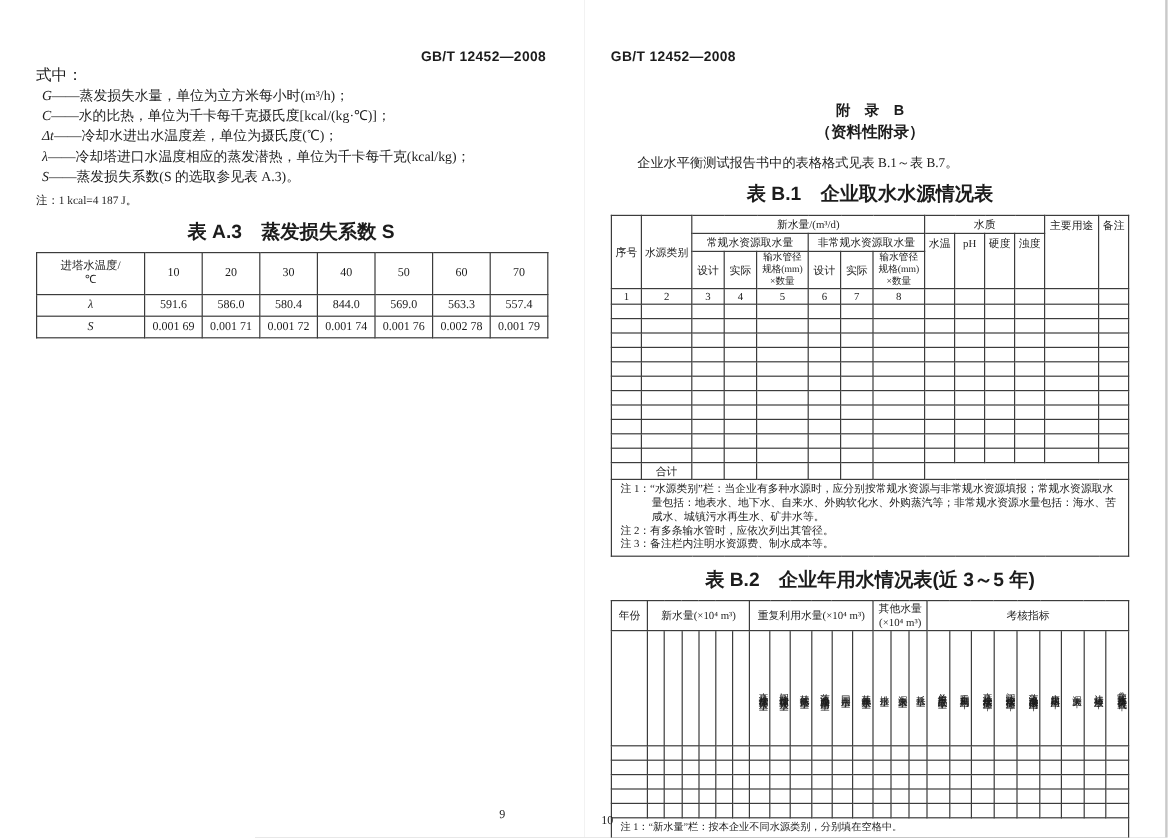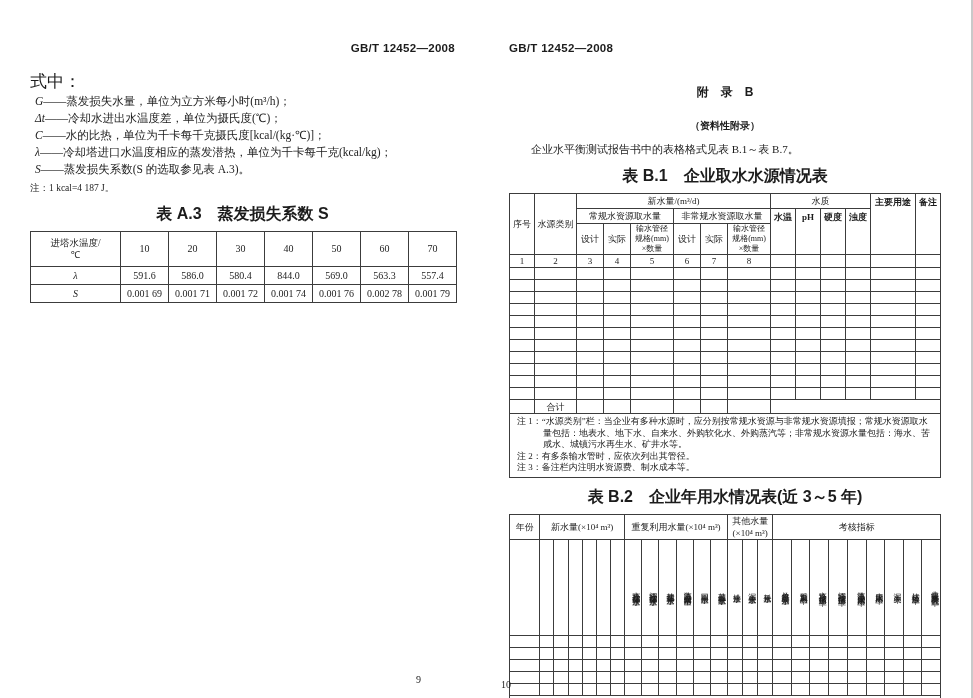--- a/index.html
+++ b/index.html
@@ -18,21 +18,21 @@
   .page-left  .inner { padding:42px 32px 0 30px; }
   .page-right .inner { padding:42px 30px 0 22px; }
 
   .doc-header {
     font-family:"Liberation Sans", sans-serif;
     font-weight:bold; font-size:11.5px; letter-spacing:.3px;
   }
   .page-left .doc-header { text-align:right; }
 
   
-  .formula-intro { margin-top:16px; font-size:17px; }
+  .formula-intro { margin-top:0; font-size:13px; }
   .def-line { font-size:11.5px; line-height:17px; padding-left:5px; }
   .def-sym  { font-style:italic; }
   .small-note { font-size:9.5px; margin-top:4px; }
 
   .tbl-title {
     text-align:center; font-family:"Liberation Sans", sans-serif;
     font-weight:bold; font-size:16px; margin:9px 0 6px;
   }
 
   table { border-collapse:collapse; table-layout:fixed; width:100%; }
@@ -45,29 +45,29 @@
   .a3 td { height:17px; font-size:10px; }
   .a3 .corner { white-space:pre-line; font-size:9.5px; line-height:12px; height:34px;margin-left:32px; }
   .a3 .sym { font-style:italic; }
 
   
   .app-title, .app-sub, .app-head {
     text-align:center; font-family:"Liberation Sans", sans-serif;
     font-weight:bold; margin:0;
   }
   .app-title { font-size:12px; margin-top:30px; }
-  .app-sub   { font-size:10px; margin-top:18px; }
+  .app-sub   { font-size:13px; margin-top:0; }
   .app-head  { font-size:11.5px; margin-top:5px; }
   .para { font-size:11px; margin-top:9px; text-indent:2em; }
 
   
   .tb1 td { font-size:9px; }
   .tb1 .hrow td { height:14px; }
   .tb1 .pipe { white-space:pre-line; font-size:8px; line-height:10px; }
-  .tb1 .vtop { vertical-align:top; padding-top:2px;font-weight:bold; }
+  .tb1 .vtop { vertical-align:top; padding-top:2px; }
   .tb1 .numrow td { height:12px; }
   .tb1 tbody[data-fill-rows] td { height:11px; }
   .tb1 .totrow td { height:13px; }
 
   .notes-cell { text-align:left; font-size:8.5px; padding:2px 7px 3px; }
   .notes-cell p { margin:0; line-height:11.5px; padding-left:2.9em; text-indent:-2.9em; }
 
   
   .tb2 .grow td { height:13px; font-size:9px; line-height:12px; }
   .tb2 .grp-other { white-space:pre-line; }
@@ -90,24 +90,24 @@
   <div class="page page-left">
     <div class="inner">
       <div class="doc-header">GB/T 12452—2008</div>
 
       <div class="formula-intro">式中：</div>
 
       <div class="def-line">
         <span class="def-sym">G</span><span>——蒸发损失水量，单位为立方米每小时(m³/h)；</span>
       </div>
       <div class="def-line">
-        <span class="def-sym">Δt</span><span>——冷却水进出水温度差，单位为摄氏度(℃)；</span>
+        <span class="def-sym">C</span><span>——水的比热，单位为千卡每千克摄氏度[kcal/(kg·℃)]；</span>
       </div>
       <div class="def-line">
-        <span class="def-sym">C</span><span>——水的比热，单位为千卡每千克摄氏度[kcal/(kg·℃)]；</span>
+        <span class="def-sym">Δt</span><span>——冷却水进出水温度差，单位为摄氏度(℃)；</span>
       </div>
       <div class="def-line">
         <span class="def-sym">λ</span><span>——冷却塔进口水温度相应的蒸发潜热，单位为千卡每千克(kcal/kg)；</span>
       </div>
       <div class="def-line">
         <span class="def-sym">S</span><span>——蒸发损失系数(S 的选取参见表 A.3)。</span>
       </div>
 
       <div class="small-note">注：1 kcal=4 187 J。</div>
 

